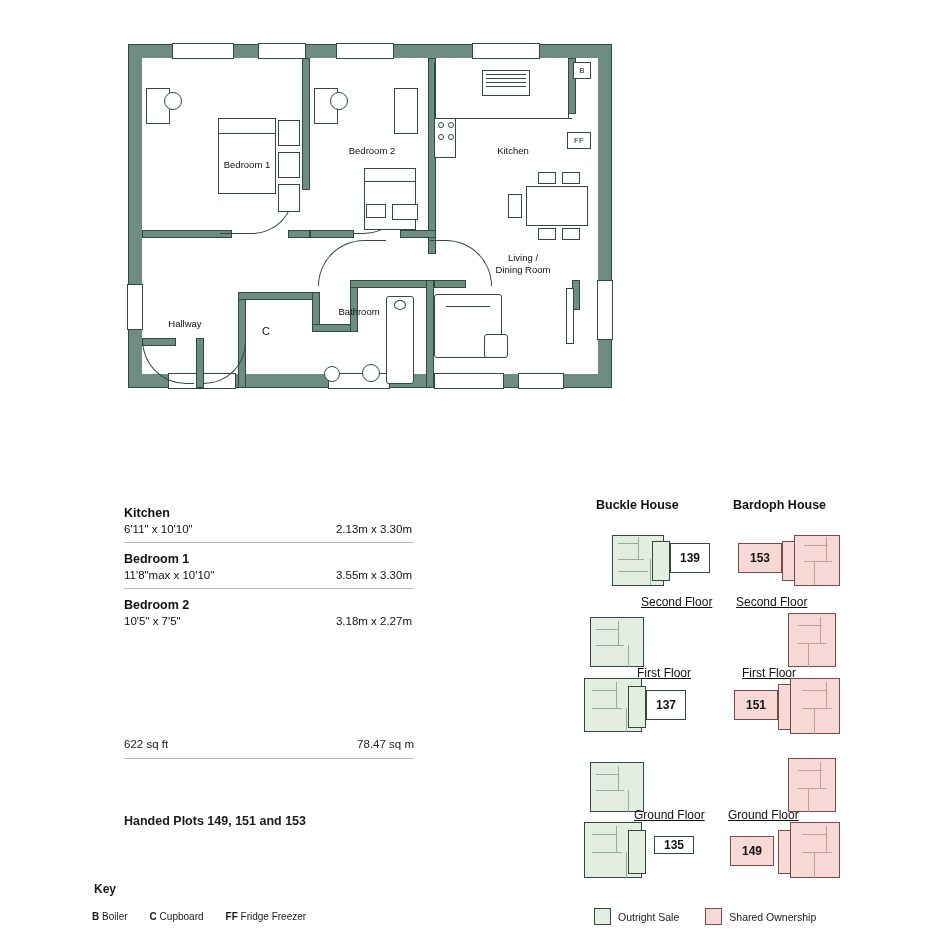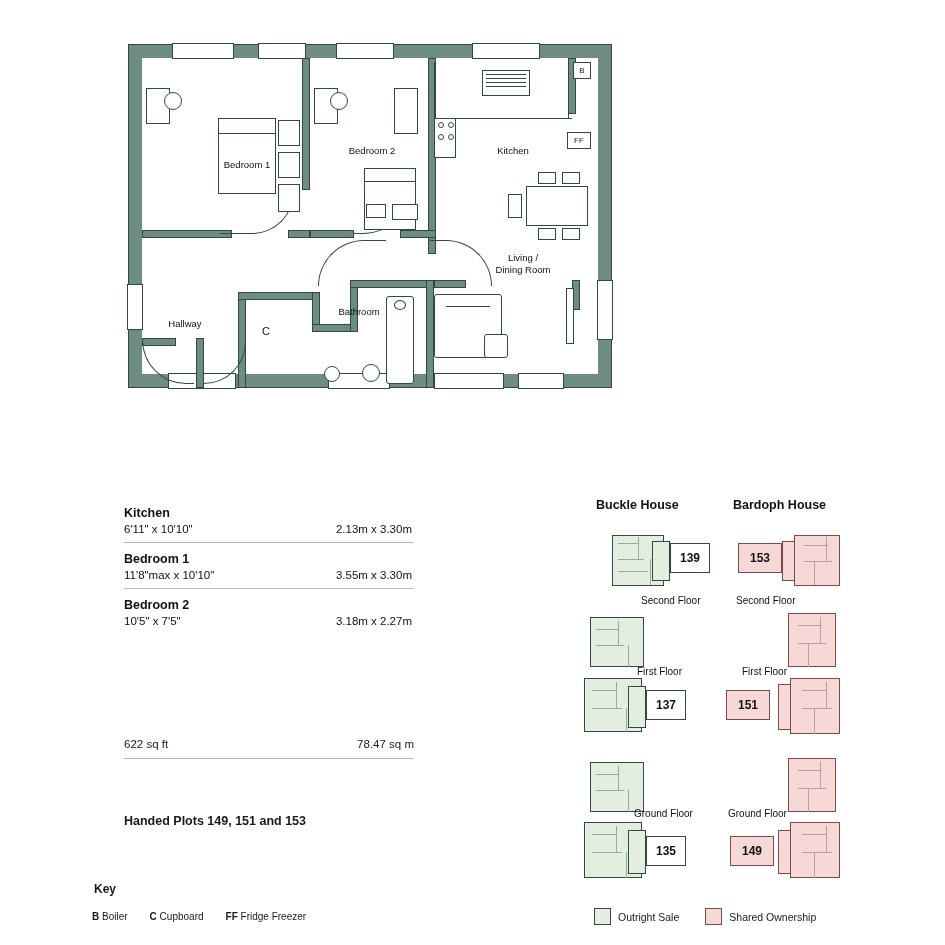--- a/index.html
+++ b/index.html
@@ -185,23 +185,24 @@
     font-size: 12px;
     font-weight: bold;
     text-align: center;
     color: #111;
     display: flex;
     align-items: center;
     justify-content: center;
   }
   .floor-cap {
     position: absolute;
-    font-size: 10px;
+    font-size: 12px;
     color: #111;
     white-space: nowrap;
+    text-decoration: underline;
   }
   .frag-l {
     position: absolute;
     background: #8fae9f;
   }
   .frag-p {
     position: absolute;
     background: #c89a96;
   }
 
@@ -431,21 +432,21 @@
   <div class="frag-l" style="position:absolute; left:40px; top:28px; width:1px;  height:22px;"></div>
 </div>
 <div class="floor-cap" style="left:634px; top:808px;">Ground Floor</div>
 <div class="mini" style="left:584px; top:822px; width:118px; height:58px;">
   <div class="unit green" style="left:0px;  top:0px;  width:58px; height:56px;"></div>
   <div class="frag-l" style="position:absolute; left:8px;  top:12px; width:24px; height:1px;"></div>
   <div class="frag-l" style="position:absolute; left:8px;  top:30px; width:30px; height:1px;"></div>
   <div class="frag-l" style="position:absolute; left:32px; top:4px;  width:1px;  height:26px;"></div>
   <div class="frag-l" style="position:absolute; left:42px; top:30px; width:1px;  height:26px;"></div>
   <div class="unit green" style="left:44px; top:8px; width:18px; height:44px;"></div>
-  <div class="unit-num" style="left:62px; top:14px; width:40px; height:30px;">135</div>
+  <div class="unit-num" style="left:70px; top:14px; width:40px; height:18px;">135</div>
 </div>
 
 <div class="mini" style="left:728px; top:533px; width:112px; height:55px;">
   <div class="unit-num" style="left:10px; top:10px; width:44px; height:30px; background:#f6d9d6; border-color:#7a4a47;">153</div>
   <div class="unit pink" style="left:54px; top:8px; width:18px; height:40px;"></div>
   <div class="unit pink" style="left:66px; top:2px; width:46px; height:51px;"></div>
   <div class="frag-p" style="position:absolute; left:76px; top:12px; width:24px; height:1px;"></div>
   <div class="frag-p" style="position:absolute; left:76px; top:28px; width:28px; height:1px;"></div>
   <div class="frag-p" style="position:absolute; left:98px; top:4px;  width:1px;  height:24px;"></div>
   <div class="frag-p" style="position:absolute; left:86px; top:28px; width:1px;  height:24px;"></div>
@@ -454,21 +455,21 @@
 
 <div class="mini" style="left:788px; top:613px; width:50px; height:56px;">
   <div class="unit pink" style="left:0px; top:0px; width:48px; height:54px;"></div>
   <div class="frag-p" style="position:absolute; left:10px; top:12px; width:24px; height:1px;"></div>
   <div class="frag-p" style="position:absolute; left:10px; top:30px; width:28px; height:1px;"></div>
   <div class="frag-p" style="position:absolute; left:32px; top:4px;  width:1px;  height:26px;"></div>
   <div class="frag-p" style="position:absolute; left:20px; top:30px; width:1px;  height:24px;"></div>
 </div>
 <div class="floor-cap" style="left:742px; top:666px;">First Floor</div>
 <div class="mini" style="left:726px; top:678px; width:114px; height:58px;">
-  <div class="unit-num" style="left:0;  top:12px; width:44px; height:30px; background:#f6d9d6; border-color:#7a4a47;">151</div>
+  <div class="unit-num" style="left:8px;  top:12px; width:44px; height:30px; background:#f6d9d6; border-color:#7a4a47;">151</div>
   <div class="unit pink" style="left:52px; top:6px;  width:18px; height:46px;"></div>
   <div class="unit pink" style="left:64px; top:0px;  width:50px; height:56px;"></div>
   <div class="frag-p" style="position:absolute; left:76px; top:12px; width:24px; height:1px;"></div>
   <div class="frag-p" style="position:absolute; left:76px; top:30px; width:30px; height:1px;"></div>
   <div class="frag-p" style="position:absolute; left:100px; top:4px; width:1px;  height:26px;"></div>
   <div class="frag-p" style="position:absolute; left:88px; top:30px; width:1px;  height:26px;"></div>
 </div>
 
 <div class="mini" style="left:788px; top:758px; width:50px; height:56px;">
   <div class="unit pink" style="left:0px; top:0px; width:48px; height:54px;"></div>

